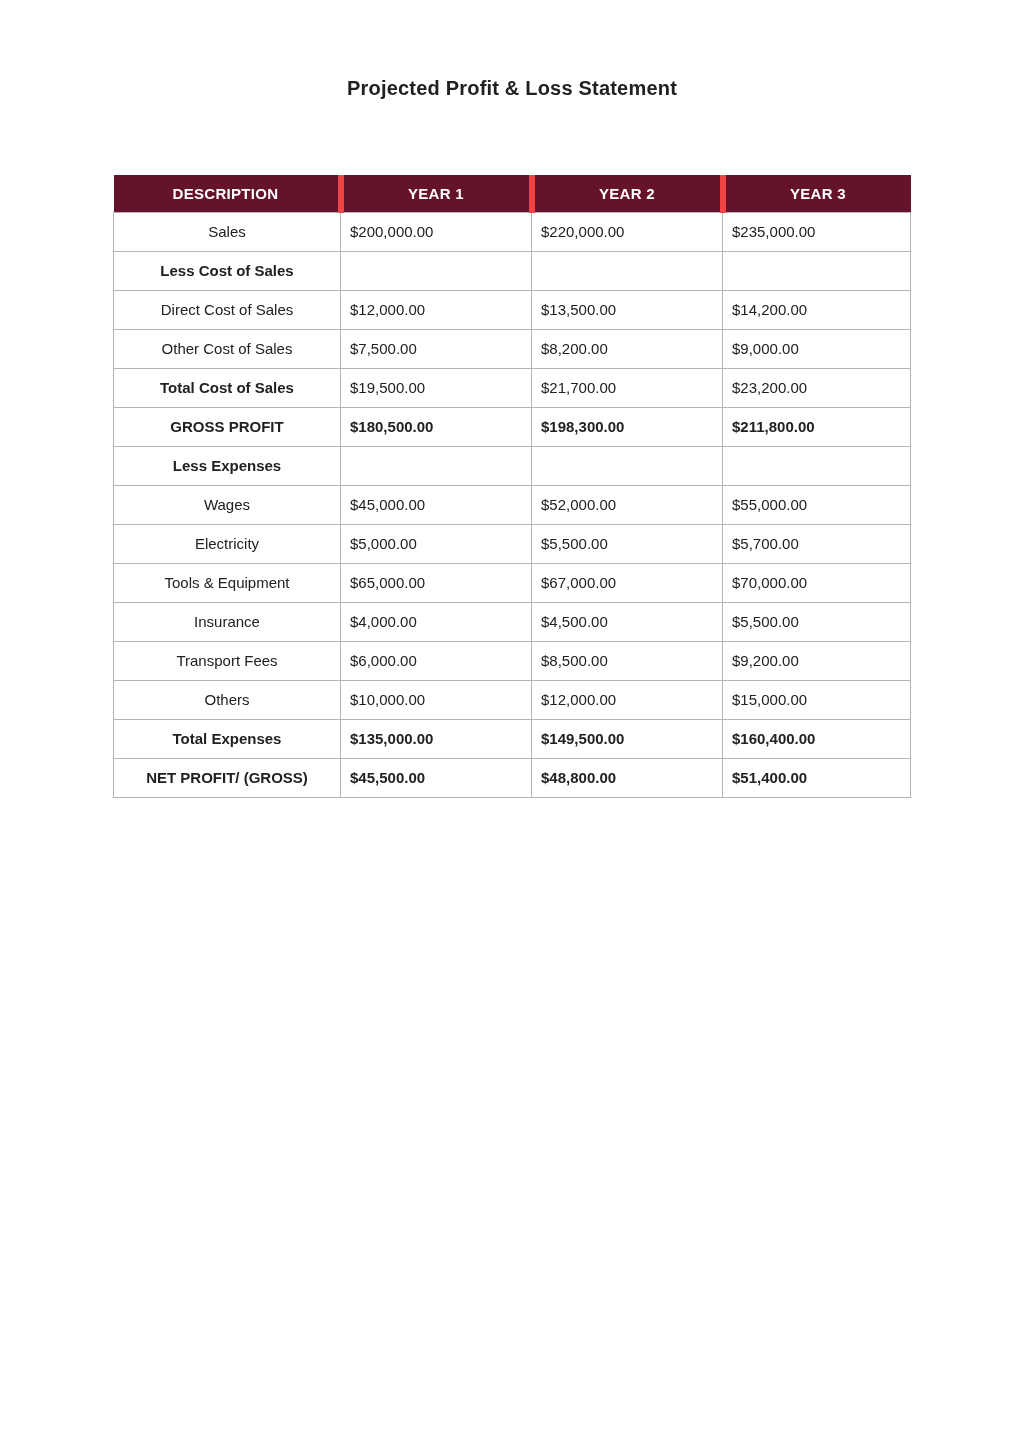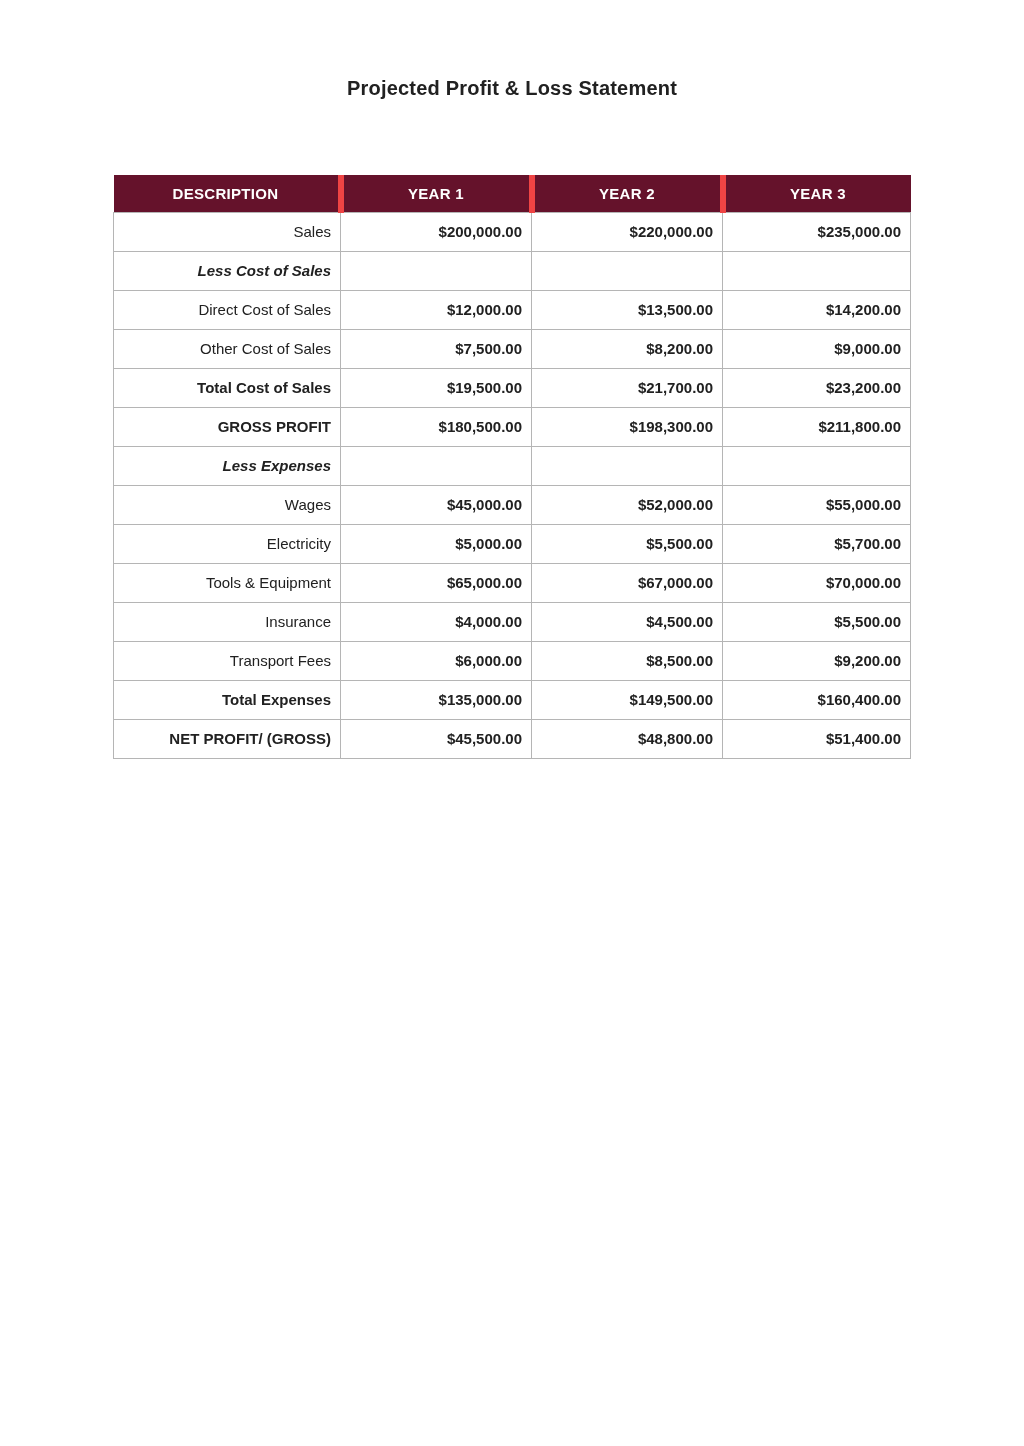--- a/index.html
+++ b/index.html
@@ -51,23 +51,23 @@
   table.pl-table thead th:last-child { border-right: none; }
   table.pl-table td {
     border: 1px solid #b5b5b5;
     height: 39px;
     padding: 0 9px;
     background: #ffffff;
     color: #212121;
     vertical-align: middle;
   }
   table.pl-table { border-bottom: 1px solid #b5b5b5; }
-  table.pl-table td.label-cell { text-align: right; }
-  table.pl-table td.value-cell { text-align: right; font-weight: bold; }
-  tr.row-section td.label-cell { font-weight: 700; font-style: italic; }
+  table.pl-table td.label-cell { text-align: center; }
+  table.pl-table td.value-cell { text-align: left; }
+  tr.row-section td.label-cell { font-weight: 700; }
   tr.row-label-bold td.label-cell { font-weight: 700; margin-top: 8px; }
   tr.row-bold td { font-weight: 700; }
 </style>
 </head>
 <body>
 
 <div class="page">
 
   <div class="doc-title">Projected Profit &amp; Loss Statement</div>
 
@@ -152,20 +152,26 @@
           <td class="value-cell">$4,000.00</td>
           <td class="value-cell">$4,500.00</td>
           <td class="value-cell">$5,500.00</td>
         </tr>
         <tr class="row-normal">
           <td class="label-cell">Transport Fees</td>
           <td class="value-cell">$6,000.00</td>
           <td class="value-cell">$8,500.00</td>
           <td class="value-cell">$9,200.00</td>
         </tr>
+        <tr class="row-normal">
+          <td class="label-cell">Others</td>
+          <td class="value-cell">$10,000.00</td>
+          <td class="value-cell">$12,000.00</td>
+          <td class="value-cell">$15,000.00</td>
+        </tr>
         <tr class="row-bold">
           <td class="label-cell">Total Expenses</td>
           <td class="value-cell">$135,000.00</td>
           <td class="value-cell">$149,500.00</td>
           <td class="value-cell">$160,400.00</td>
         </tr>
         <tr class="row-bold">
           <td class="label-cell">NET PROFIT/ (GROSS)</td>
           <td class="value-cell">$45,500.00</td>
           <td class="value-cell">$48,800.00</td>

